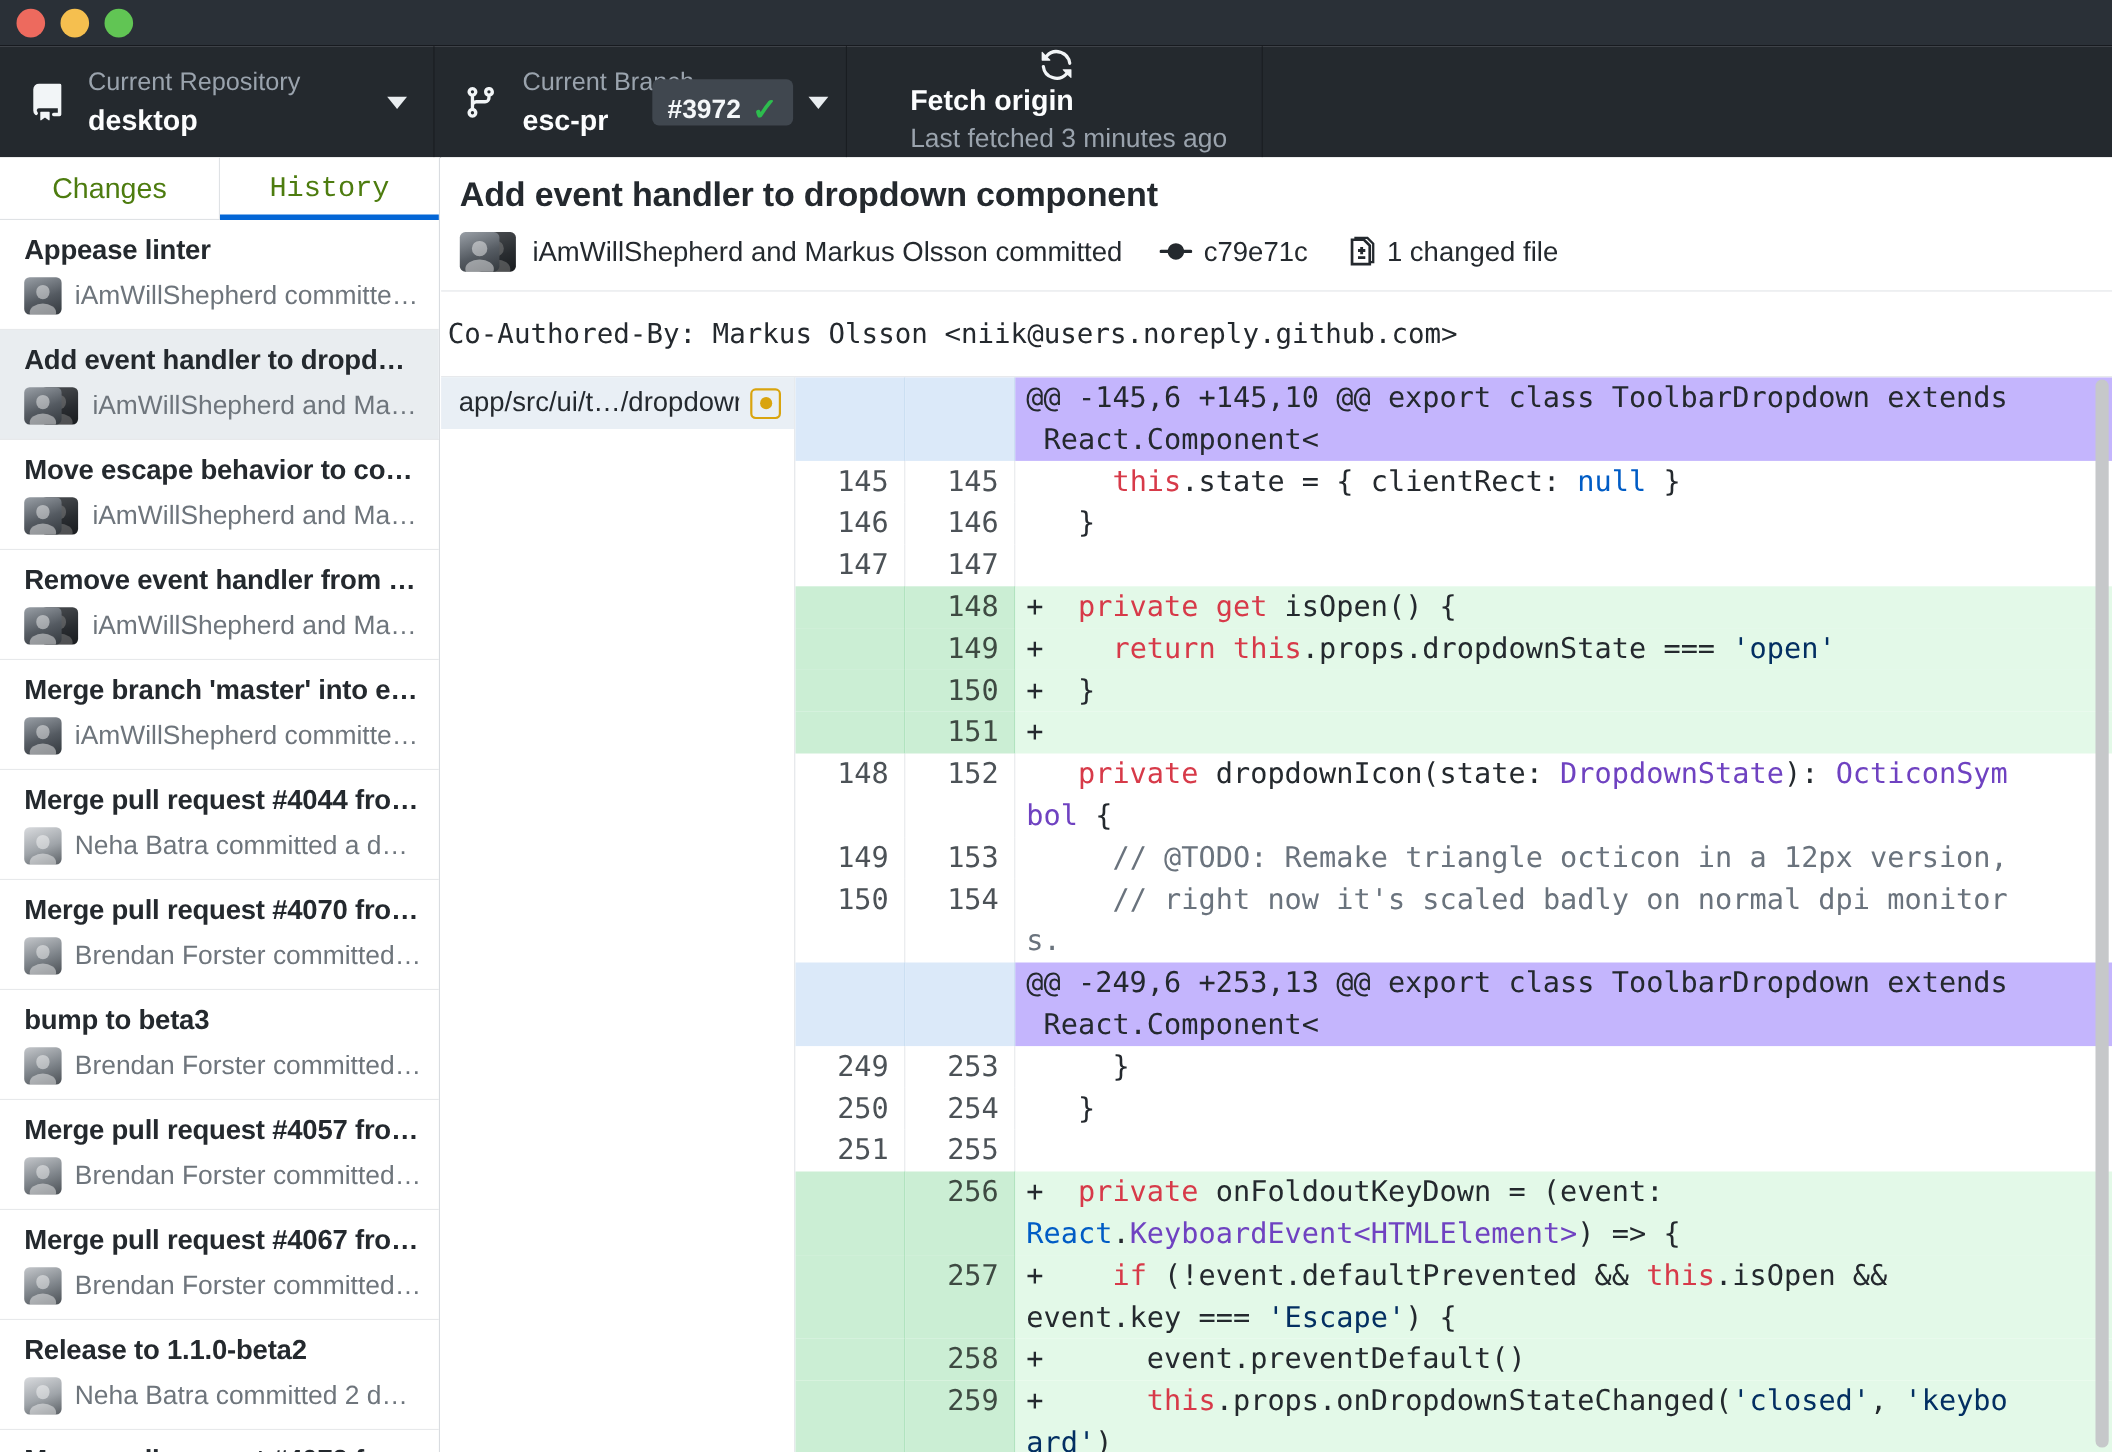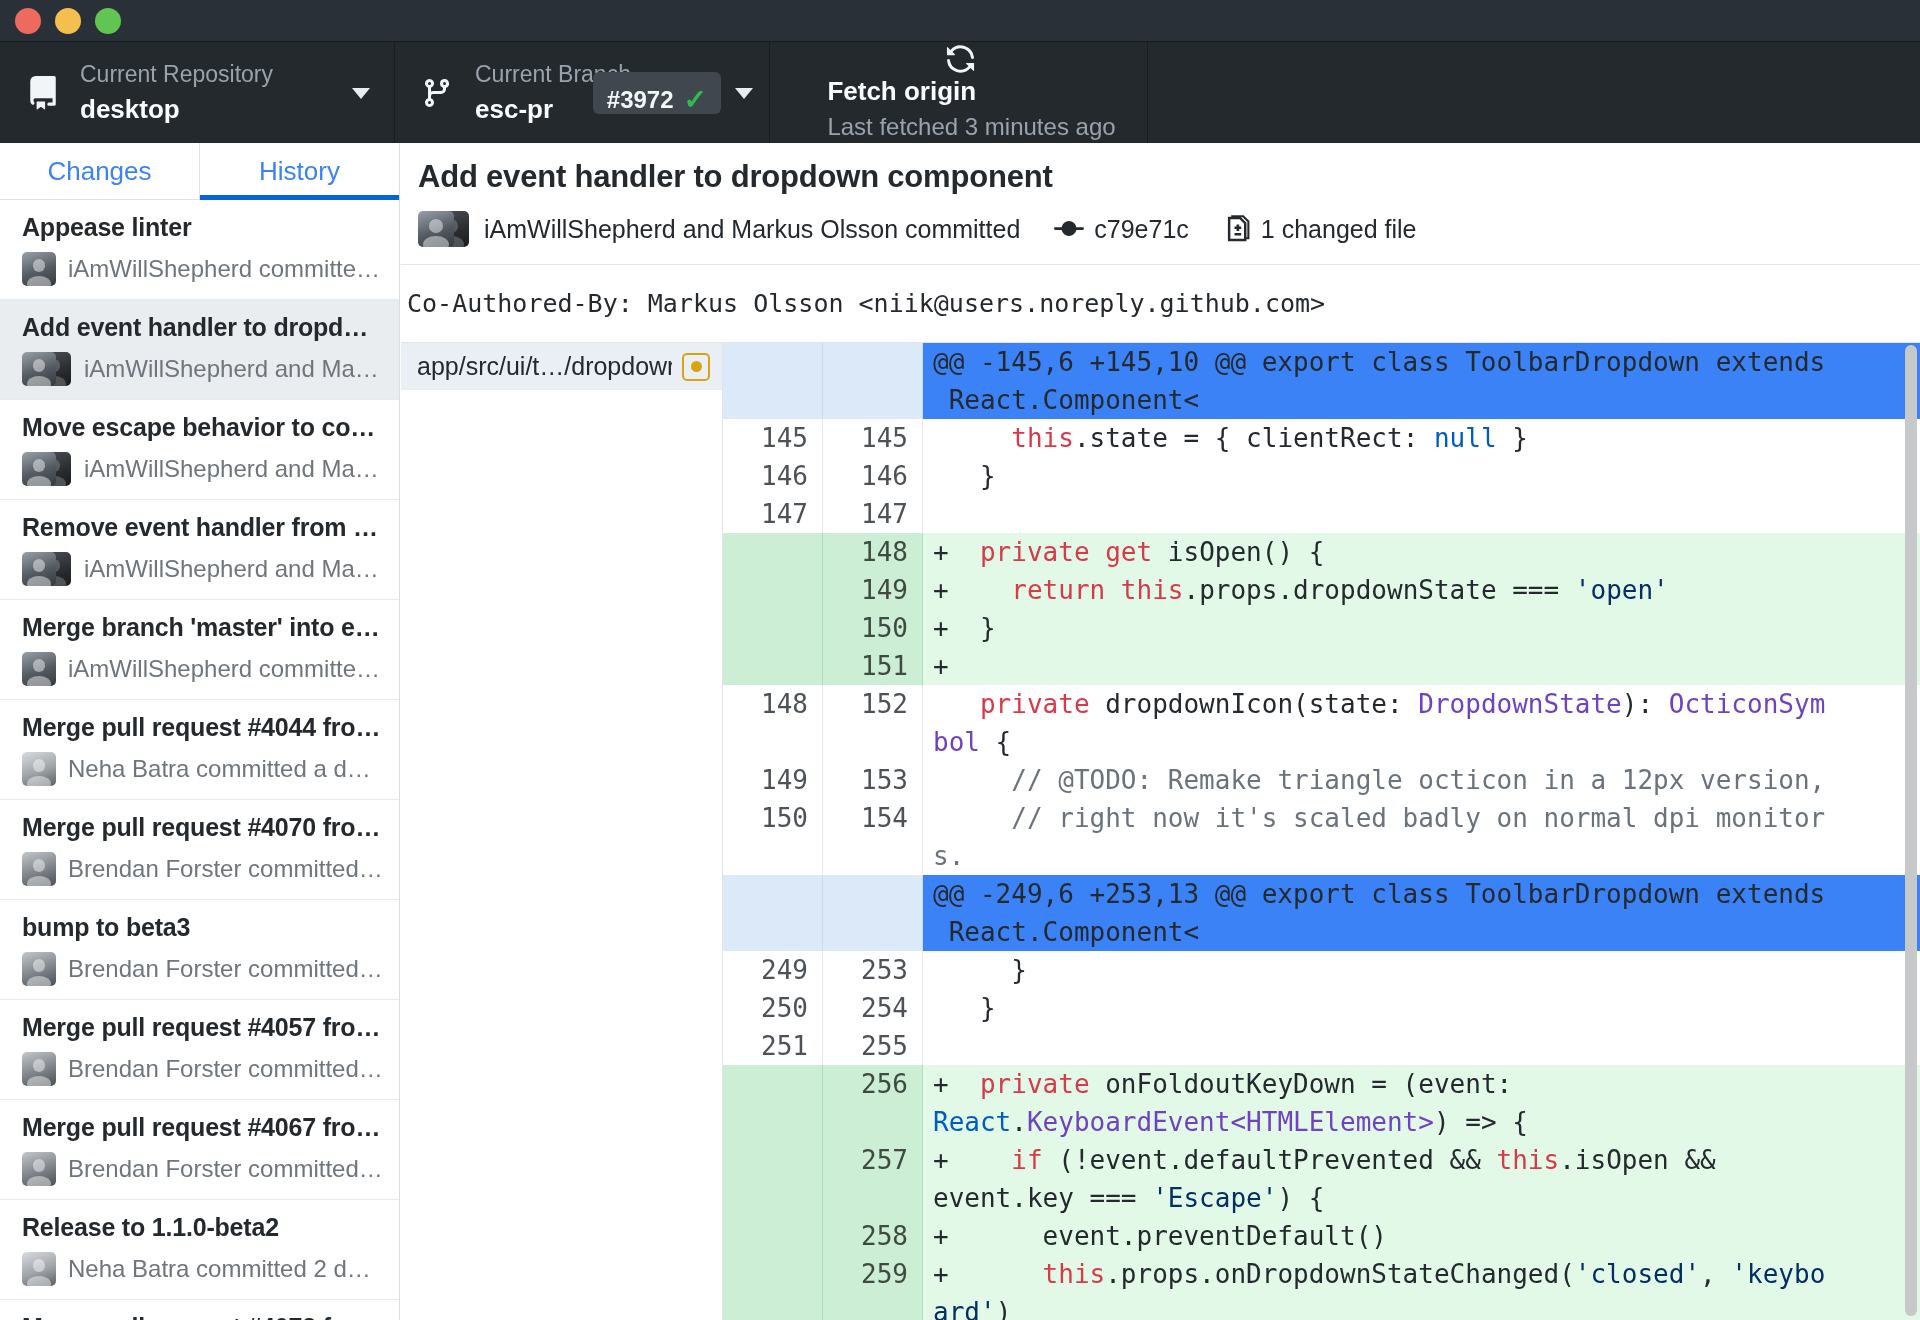--- a/index.html
+++ b/index.html
@@ -29,22 +29,22 @@
   .tb-branch .caret { right:16px; top:46px; }
   .pr-badge { position:absolute; right:48px; top:30px; background:#40474f; border-radius:6px; height:42px; display:flex; align-items:flex-end; padding:0 14px; gap:10px; }
   .pr-badge .num { color:#f4f7f9; font-size:24px; font-weight:bold; }
   .pr-badge .check { color:#2dbd4e; font-size:28px; font-weight:bold; line-height:1; }
   .fetch-title { font-size:26px; font-weight:bold; color:#fcfdfe; margin-bottom:6px; }
   .fetch-sub { font-size:24px; color:#9aa3ad; }
 
   
   .sidebar { position:absolute; top:143px; left:0; width:400px; bottom:0; background:#fff; border-right:1px solid #d9dce0; overflow:hidden; }
   .tabs { display:flex; height:57px; border-bottom:1px solid #dfe2e5; }
-  .tab { flex:1; display:flex; align-items:center; justify-content:center; font-size:26px; color:#3b82f6; position:relative; cursor:pointer; }
-  .tab + .tab { border-left:1px solid #dfe2e5; }
+  .tab { flex:1; display:flex; align-items:center; justify-content:center; font-size:26px; color:#4d7c0f; position:relative; cursor:pointer; }
+  .tab + .tab { border-left:1px solid #dfe2e5;font-family:Liberation Mono, monospace; }
   .tab.active::after { content:""; position:absolute; left:0; right:0; bottom:-1px; height:5px; background:#0366d6; }
   .commit-item { height:100px; padding:13px 16px 0 22px; border-bottom:1px solid #e7e9eb; overflow:hidden; cursor:pointer; }
   .commit-item.selected { background:#e9edf0; }
   .c-title { font-size:25px; font-weight:bold; color:#24292e; letter-spacing:-0.2px; white-space:nowrap; overflow:hidden; text-overflow:ellipsis; }
   .c-meta { display:flex; align-items:center; margin-top:10px; }
   .c-meta-text { font-size:24px; color:#6e757c; white-space:nowrap; overflow:hidden; text-overflow:ellipsis; min-width:0; }
 
   
   .avatars { position:relative; flex:none; height:34px; margin-right:12px; }
   .avatars.single { width:34px; }
@@ -78,21 +78,21 @@
   .file-path { flex:1; font-size:25px; color:#24292e; white-space:nowrap; overflow:hidden; }
   .mod-icon { flex:none; width:28px; height:28px; border:2.5px solid #d9a40e; border-radius:5px; position:relative; margin-left:10px; }
   .mod-icon::after { content:""; position:absolute; left:50%; top:50%; width:11px; height:11px; margin:-5.5px 0 0 -5.5px; border-radius:50%; background:#d9a40e; }
 
   
   .diff { flex:1; min-width:0; overflow:hidden; font-family:"DejaVu Sans Mono", monospace; font-size:26px; line-height:38px; color:#24292e; }
   .drow { display:flex; }
   .gcol { flex:none; width:100px; text-align:right; padding-right:14px; color:#4c5257; border-right:1px solid #e7e9eb; }
   .dcode { flex:1; min-width:0; padding-left:10px; padding-right:18px; white-space:pre-wrap; overflow-wrap:break-word; }
   .drow.hunk .gcol { background:#dbe9f9; border-right-color:#c8dcf0; }
-  .drow.hunk .dcode { background:#3b82f6; }
+  .drow.hunk .dcode { background:#c4b5fd; }
   .drow.add .gcol { background:#cbeed4; border-right-color:#abe0ba; color:#3e4a42; }
   .drow.add .dcode { background:#e3f9e8; }
   .tok-k { color:#d73a49; }
   .tok-b { color:#005cc5; }
   .tok-s { color:#032f62; }
   .tok-p { color:#6f42c1; }
   .tok-c { color:#6a737d; }
 
   .scrollbar { position:absolute; top:2px; right:3px; bottom:4px; width:12px; border-radius:6px; background:#c6c8ca; }
 

